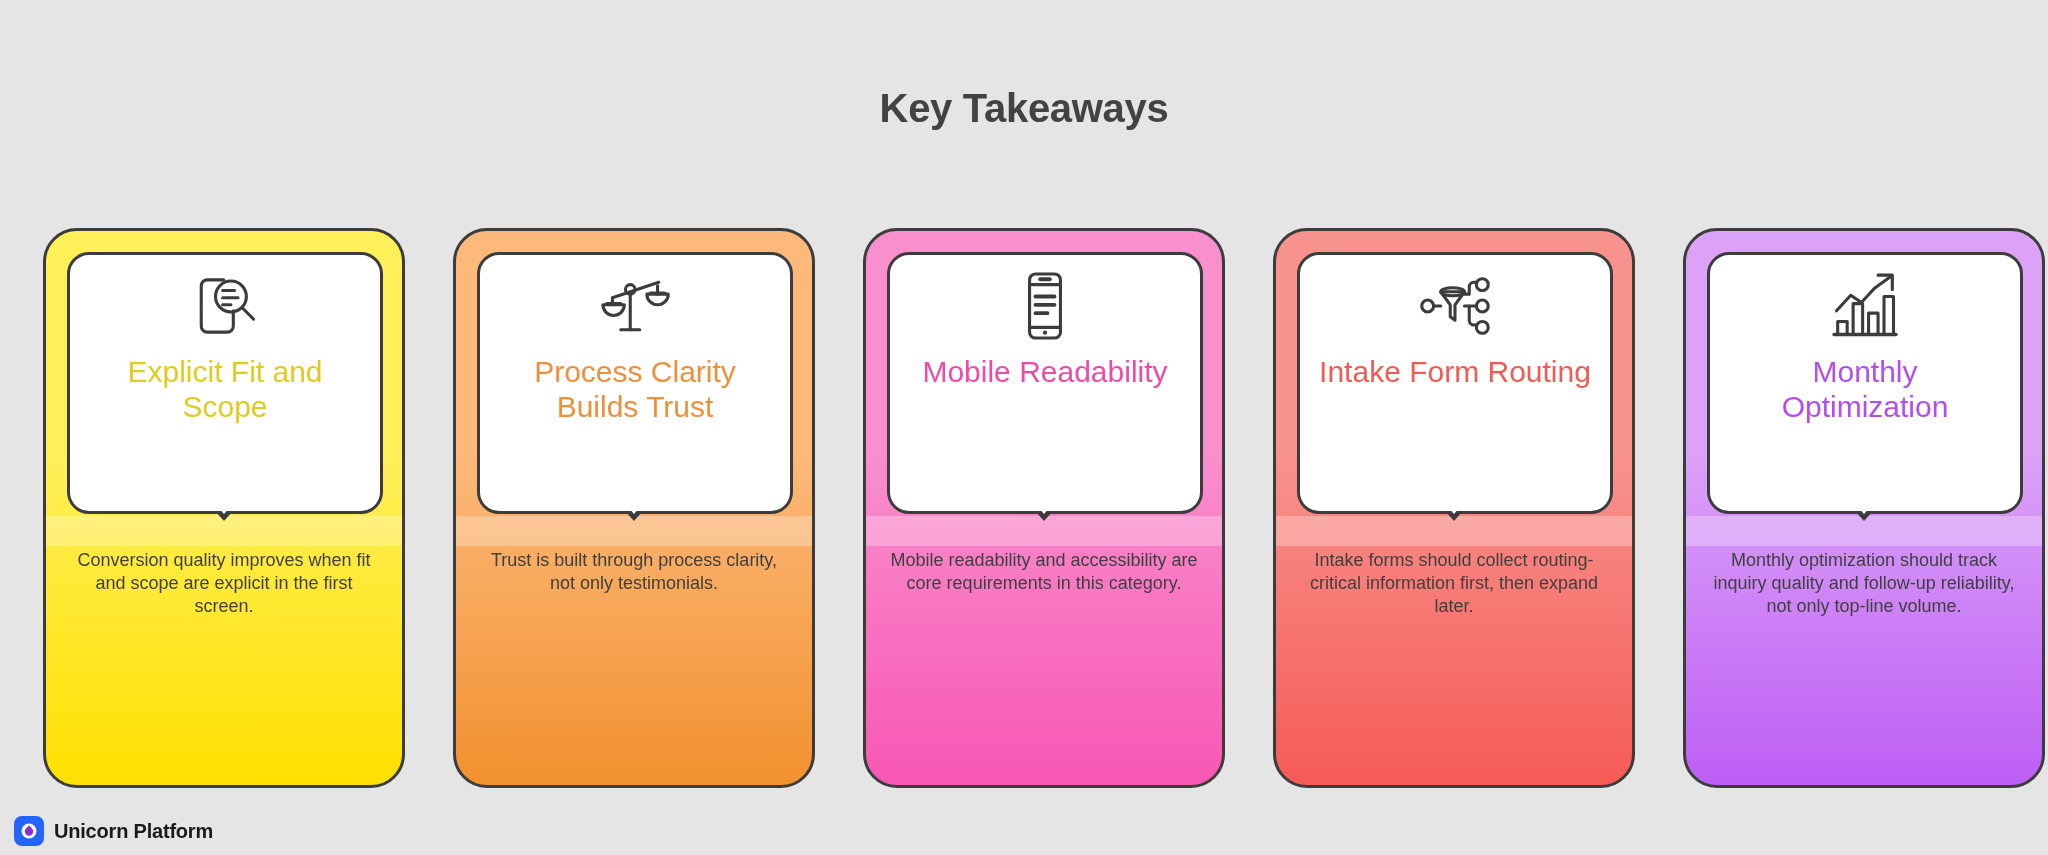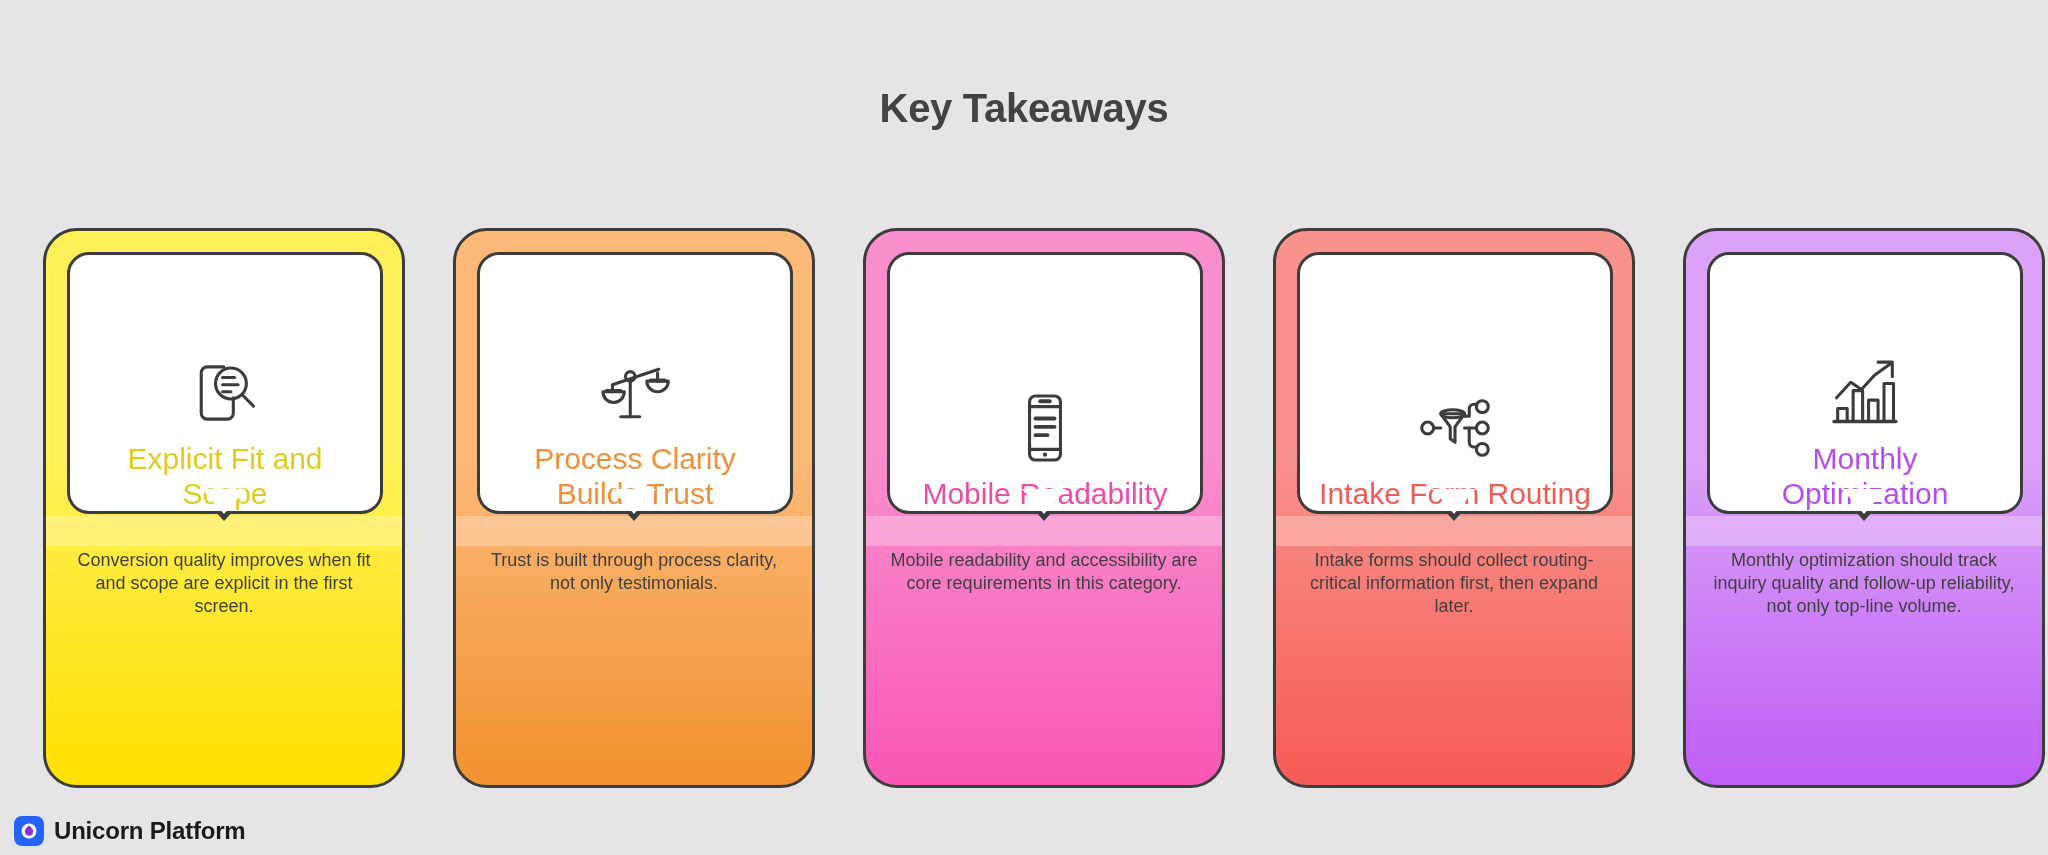--- a/index.html
+++ b/index.html
@@ -71,22 +71,22 @@
     left: 21px;
     top: 21px;
     width: 316px;
     height: 262px;
     background: #ffffff;
     border: 3.2px solid #3c3c3c;
     border-radius: 22px;
     display: flex;
     flex-direction: column;
     align-items: center;
-    justify-content: flex-end;
-    padding-top: 38px;
+    justify-content: flex-start;
+    padding-top: 12px;
   }
 
   
   .tail-outline {
     position: absolute;
     left: 50%;
     transform: translateX(-50%);
     top: 260px;
     width: 0; height: 0;
     border-left: 27px solid transparent;
@@ -146,21 +146,21 @@
   .logo-mark {
     width: 30px;
     height: 30px;
     border-radius: 8px;
     background: #2563ff;
     display: flex;
     align-items: center;
     justify-content: center;
   }
   .logo-text {
-    font-size: 24px;
+    font-size: 20px;
     font-weight: bold;
     color: #1a1a1a;
     letter-spacing: -0.2px;
   }
 </style>
 </head>
 <body>
 
 <div class="page">
 

